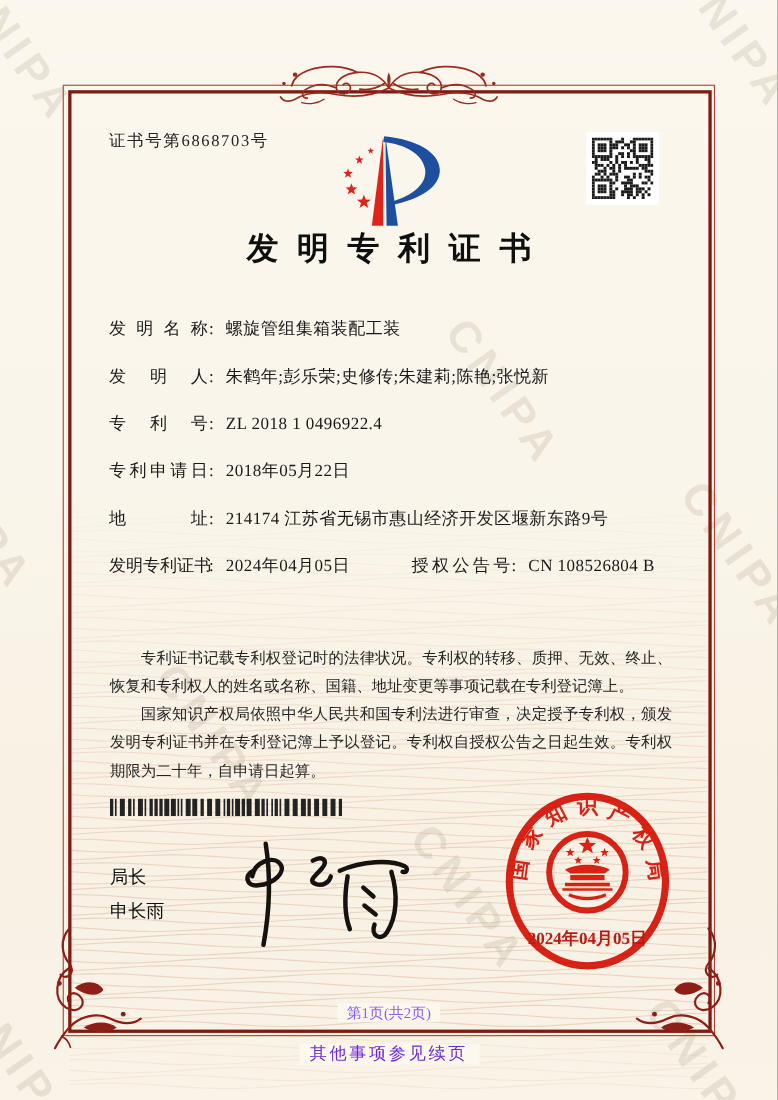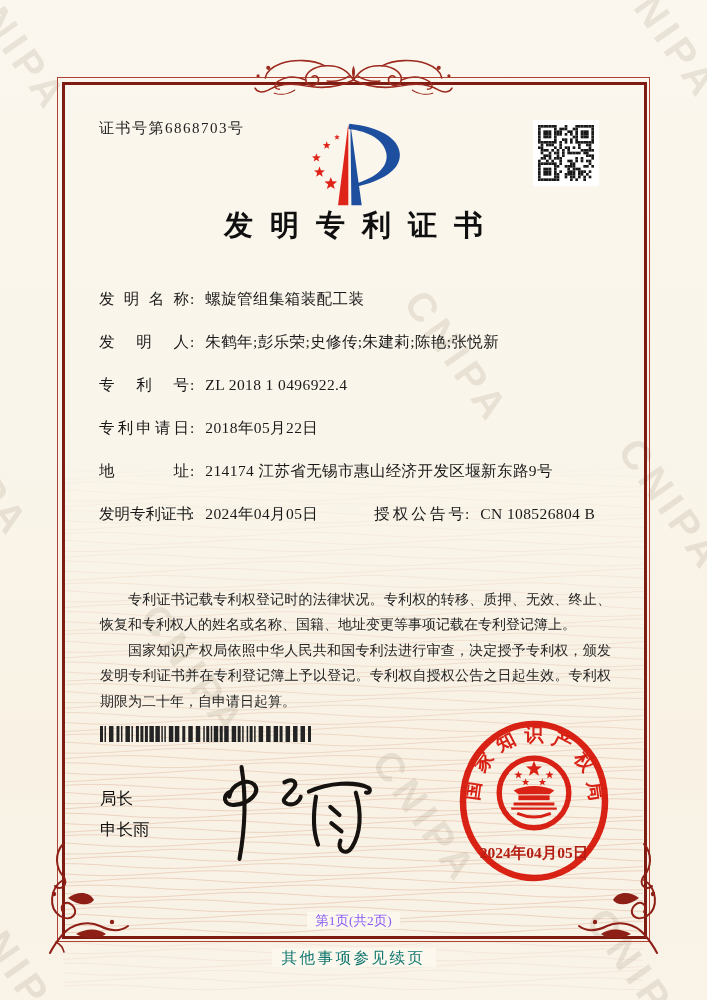--- a/index.html
+++ b/index.html
@@ -38,21 +38,21 @@
   .body-text p{margin:0;text-indent:2em;}
   
   .barcode{position:absolute;left:100px;top:726px;width:211px;height:16px;}
   .sig-block{position:absolute;left:100px;top:783px;font-family:"Liberation Sans","DejaVu Sans",sans-serif;
       font-size:16.5px;color:#101010;line-height:31px;}
   .signature{position:absolute;left:200px;top:762px;width:180px;height:102px;}
   .seal{position:absolute;left:456px;top:720px;width:156px;height:166px;mix-blend-mode:multiply;}
   .footer-page{position:absolute;left:0;right:0;top:912px;text-align:center;font-size:13.5px;color:#8b5cf6;}
   .footer-page span{background:rgba(252,248,239,0.92);padding:1px 8px;}
   .footer-note{position:absolute;left:0;right:0;top:948px;text-align:center;
-      font-size:15.5px;letter-spacing:2.5px;color:#0f766e;}
+      font-size:15.5px;letter-spacing:2.5px;color:#6d28d9;}
   .footer-note span{background:rgba(252,248,239,0.92);padding:1px 10px;}
   .orn-top{position:absolute;left:252px;top:55px;width:203px;height:46px;}
   .orn-corner{position:absolute;top:842px;width:84px;height:112px;}
   .orn-left{left:46px;}
   .orn-right{left:577px;transform:scaleX(-1);}
 </style>
 </head>
 <body>
 
 <div class="page">

